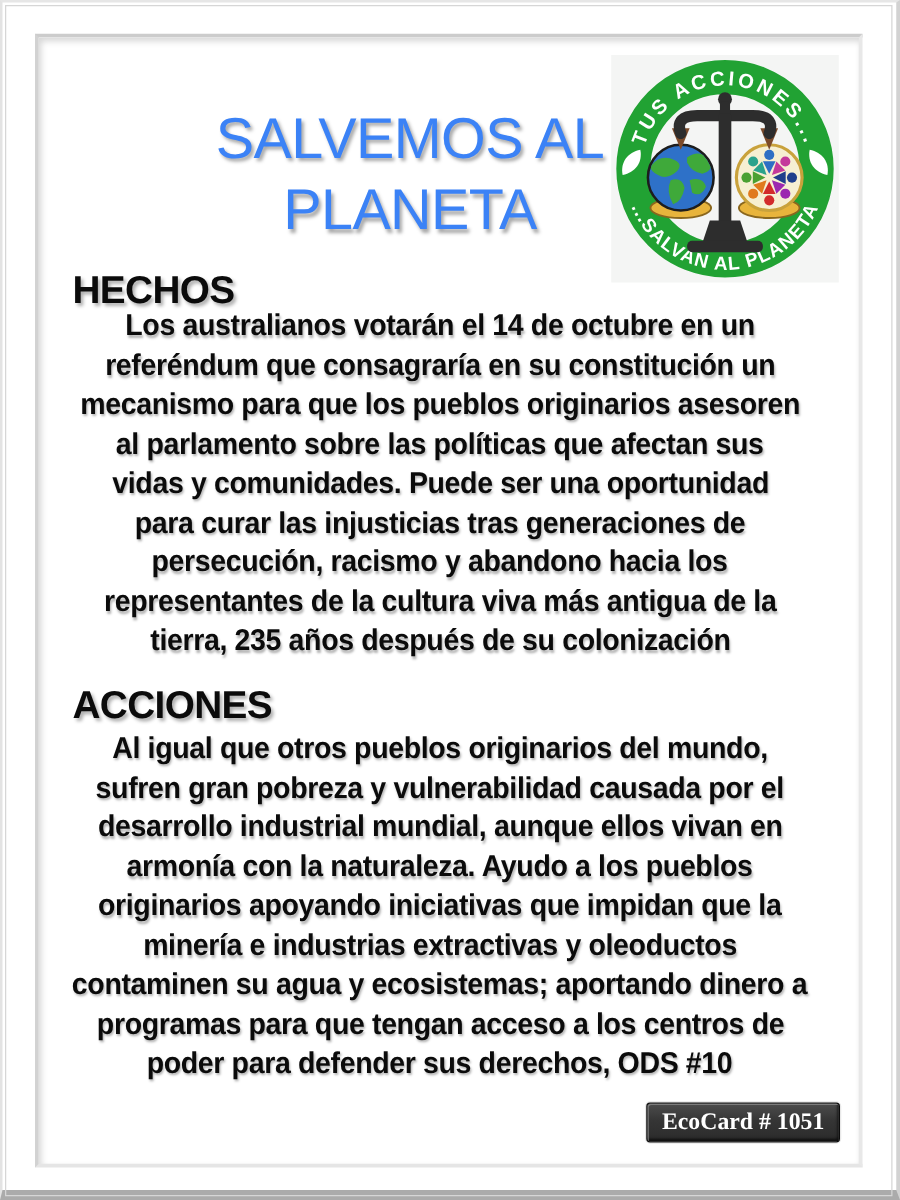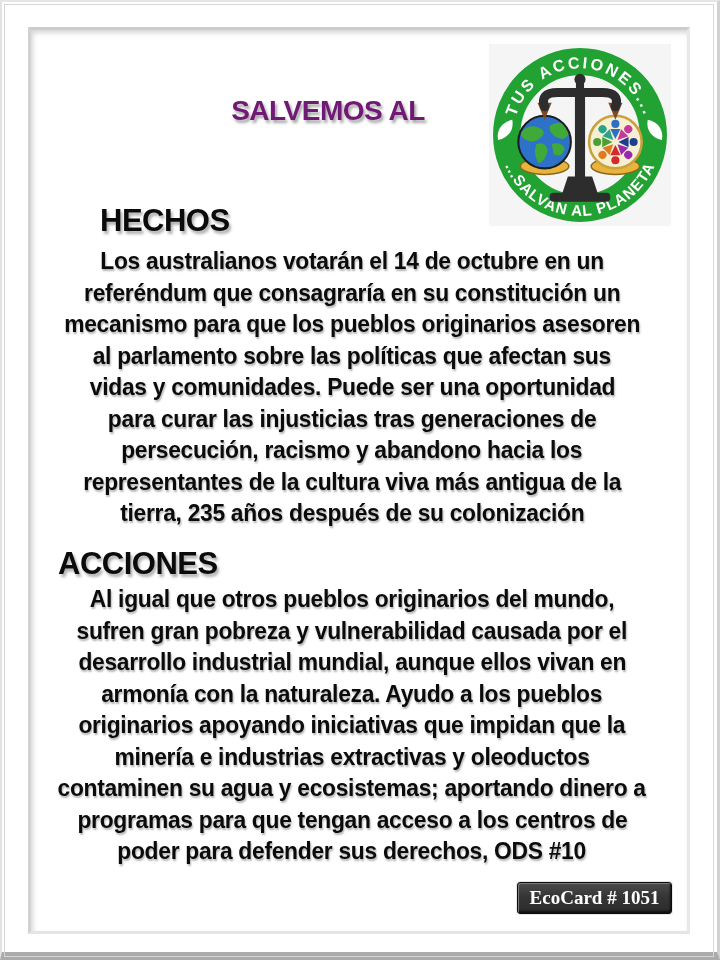--- a/index.html
+++ b/index.html
@@ -21,40 +21,40 @@
   .frame-mat{
     position:absolute;top:27px;left:28px;right:30px;bottom:26px;
     border-top:3px solid #cccccc;border-left:3px solid #d2d2d2;
     border-right:3px solid #e8e8e8;border-bottom:3px solid #e5e5e5;
     box-shadow:inset 2px 3px 5px rgba(0,0,0,0.16);
     pointer-events:none;
   }
   
   .title{
     position:absolute;top:82px;left:40px;width:576px;
-    text-align:center;font-weight:bold;font-size:28px;line-height:57px;
-    color:#701a75;letter-spacing:-0.5px;
+    text-align:center;font-weight:normal;font-size:46px;line-height:57px;
+    color:#3b82f6;letter-spacing:-0.5px;
     text-shadow:2px 3px 3px rgba(0,0,0,0.35);
   }
   
   .logo-box{
     position:absolute;left:489px;top:44px;width:182px;height:182px;
     background:#f4f5f4;
   }
   .arc-text{
     font-family:"Liberation Sans", sans-serif;font-weight:bold;fill:#ffffff;
   }
   .arc-top{font-size:16px;letter-spacing:2.5px;}
   .arc-bottom{font-size:15px;letter-spacing:1px;}
   
   .section-heading{
     position:absolute;left:58px;font-weight:bold;font-size:31px;color:#0b0b0b;
     letter-spacing:-0.5px;text-shadow:2px 3px 3px rgba(0,0,0,0.32);
   }
-  #hechos-heading{top:203px;margin-left:42px;}
+  #hechos-heading{top:214px;}
   #acciones-heading{top:546px;}
   .para{
     position:absolute;left:28px;width:648px;
     display:flex;flex-direction:column;align-items:center;
     font-weight:bold;font-size:24px;line-height:31.5px;color:#0b0b0b;
     letter-spacing:-0.3px;text-shadow:1px 2px 2px rgba(0,0,0,0.3);
   }
   #hechos-para{top:245px;}
   #acciones-para{top:583px;}
   .para .tline{white-space:nowrap;transform:scaleX(0.95);transform-origin:center;}
@@ -70,20 +70,21 @@
 </style>
 </head>
 <body>
 
 <div class="frame-edge"></div>
 <div class="frame-line"></div>
 <div class="frame-mat"></div>
 
 <div class="title">
   <div>SALVEMOS AL</div>
+  <div>PLANETA</div>
 </div>
 
 <div class="logo-box">
   <svg width="182" height="182" viewBox="0 0 180 180">
 
     <circle cx="90" cy="90" r="72.5" fill="none" stroke-width="27" stroke="#21A233"></circle>
 
     <defs>
       <path id="arcTop" d="M 24,90 A 66,66 0 0 1 156,90"></path>
       <path id="arcBottom" d="M 10,90 A 80,80 0 0 0 170,90"></path>

